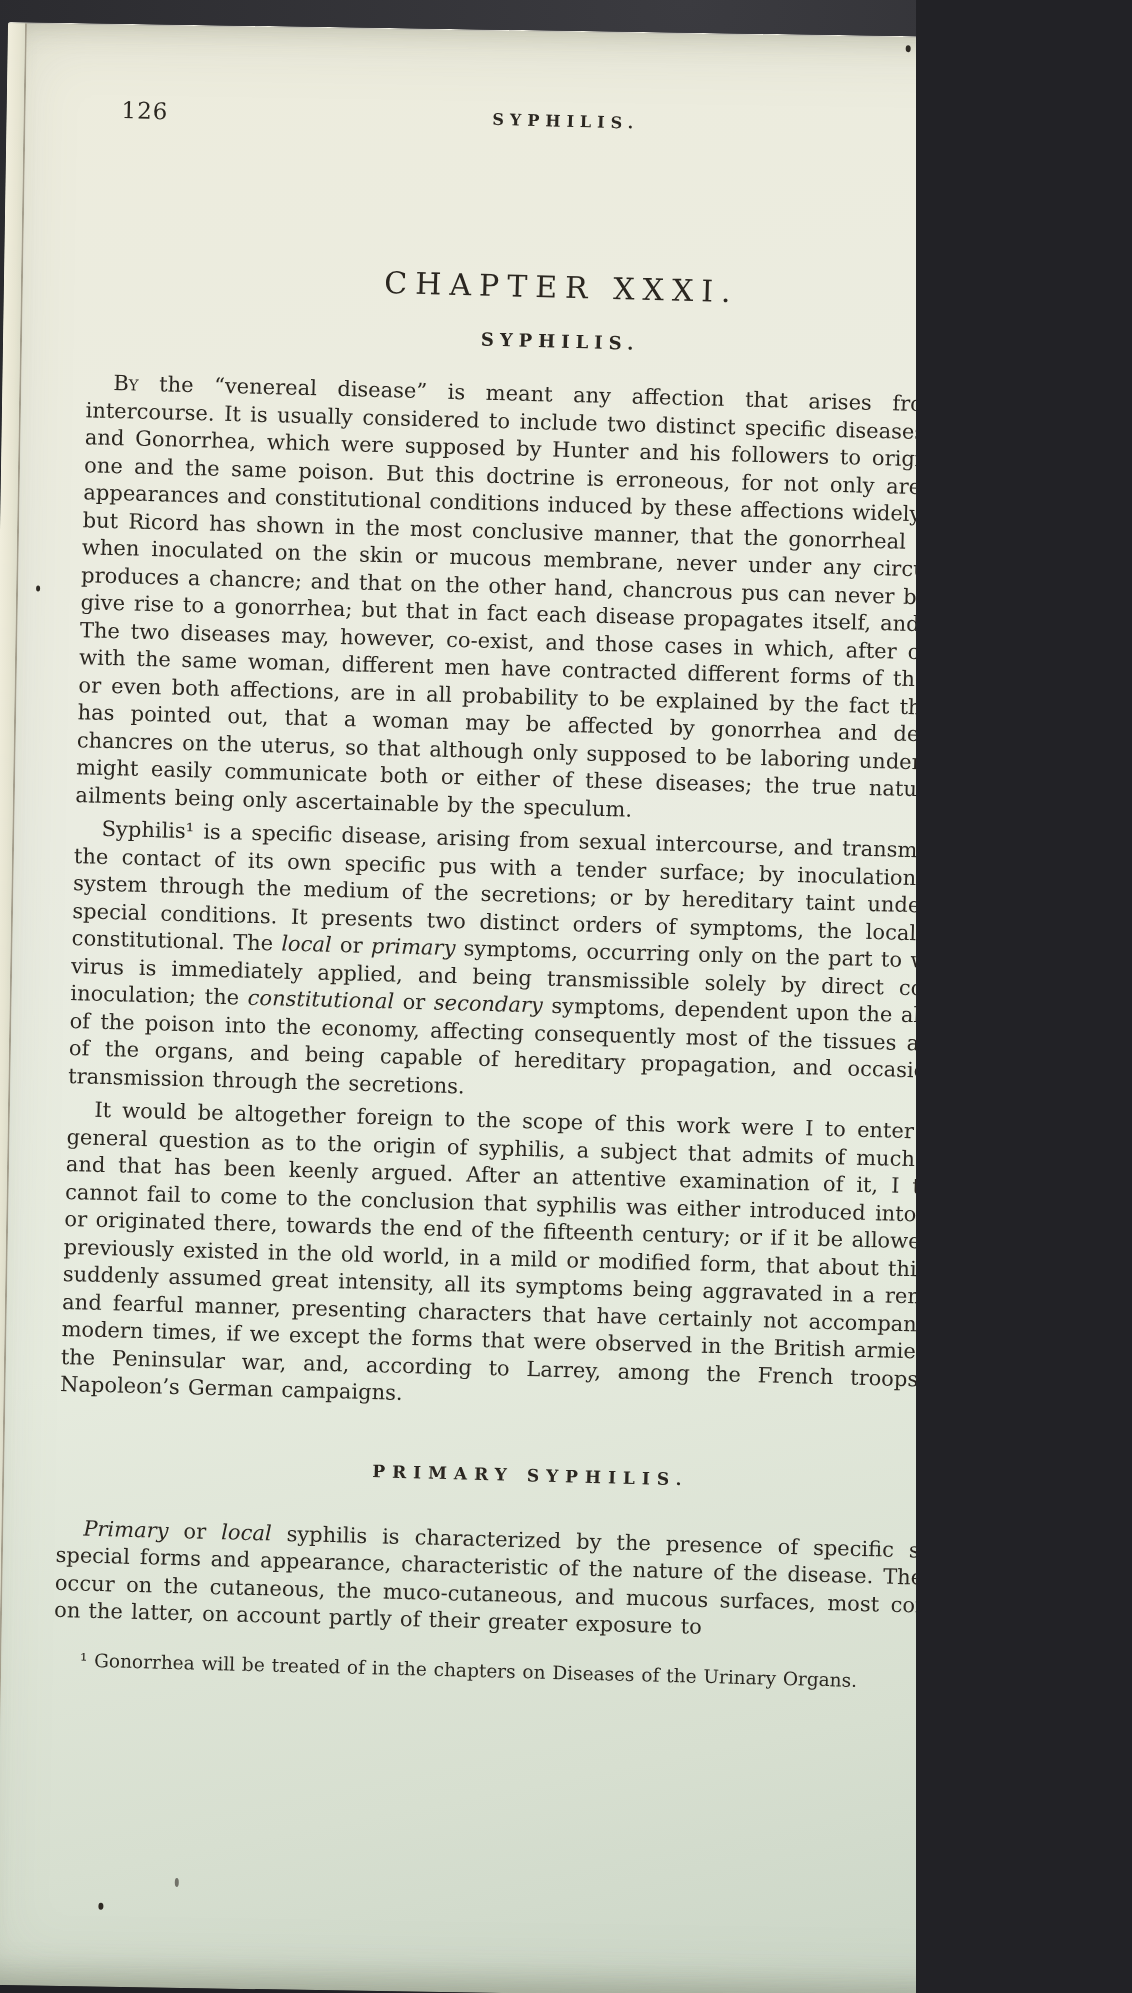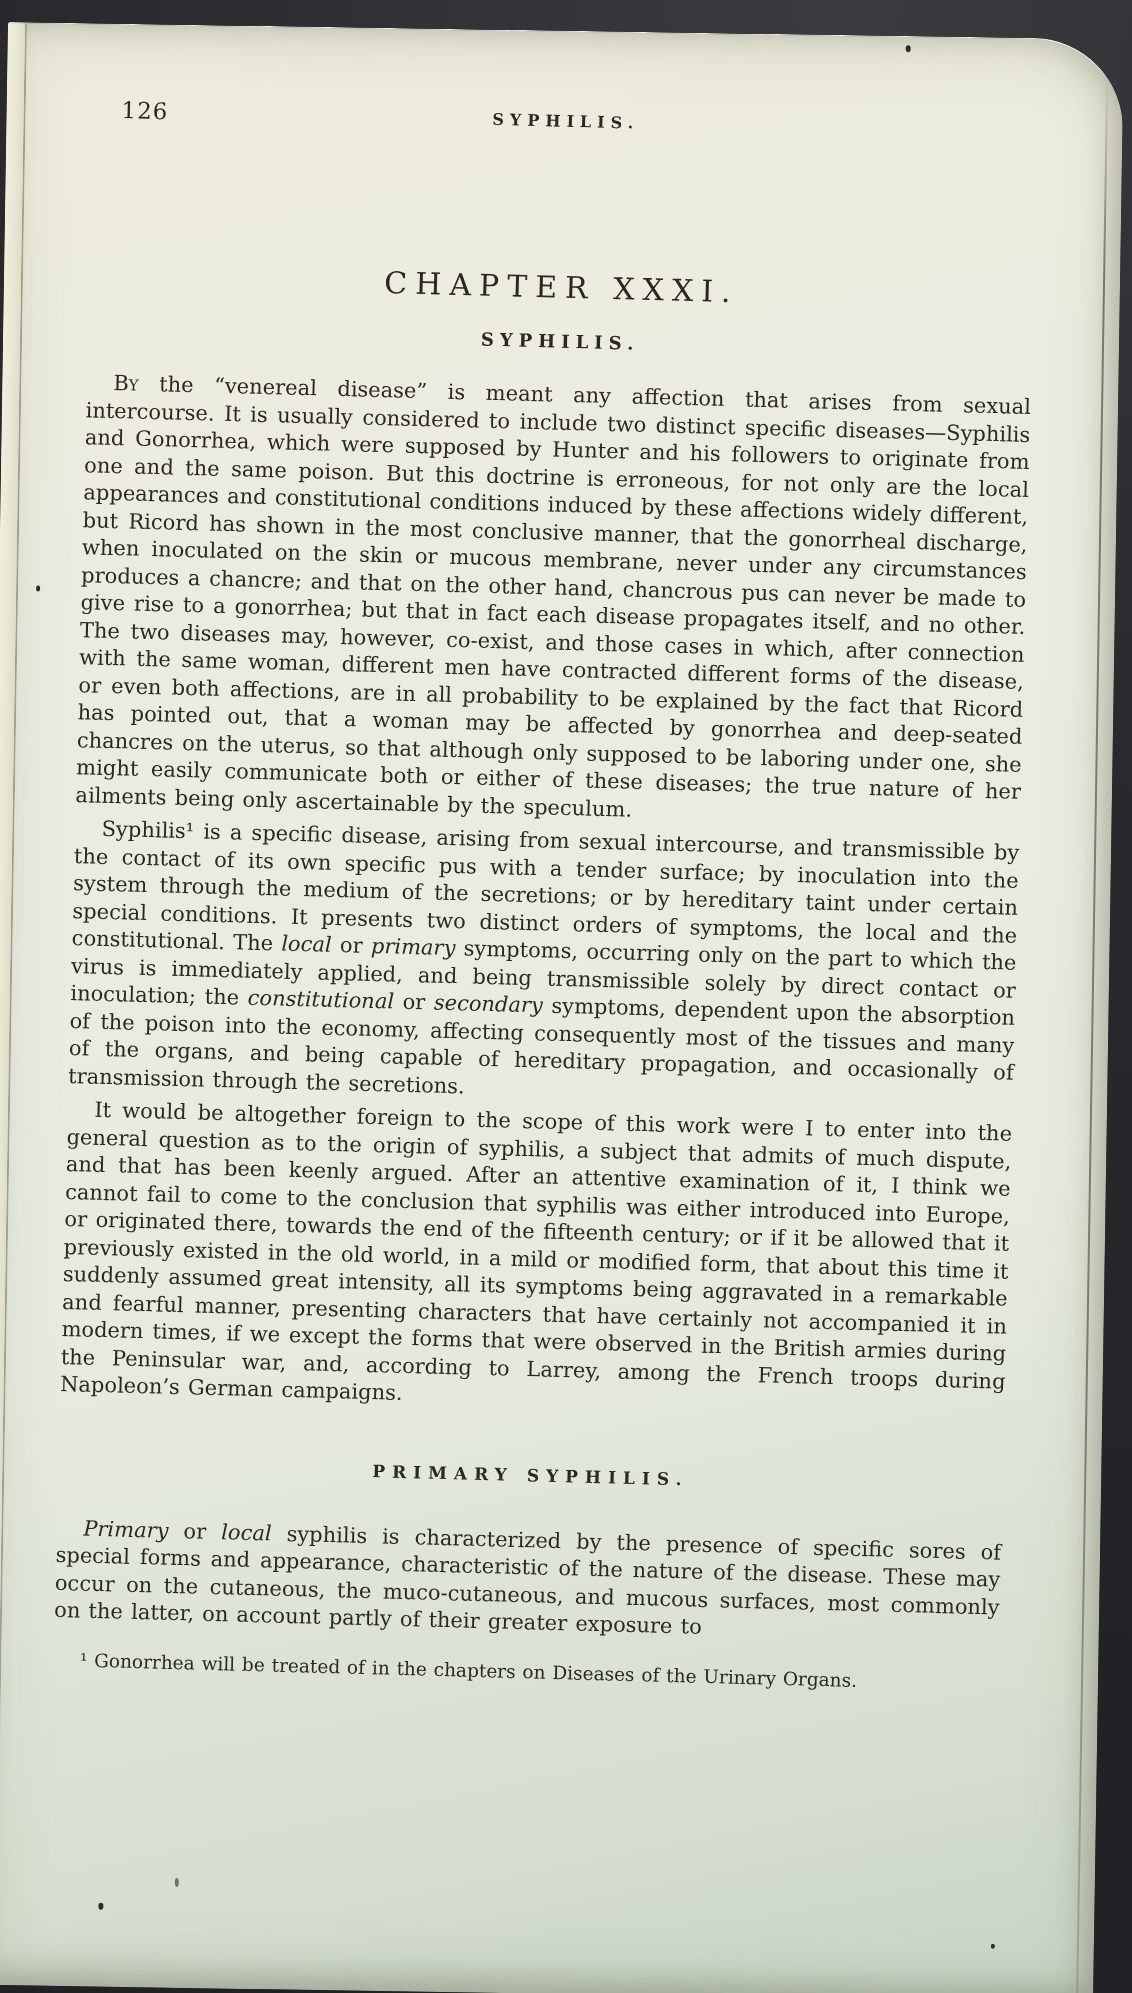--- a/index.html
+++ b/index.html
@@ -3,21 +3,21 @@
 <meta charset="utf-8">
 <style>
   html,body { margin:0; padding:0; }
   body {
     width:1132px; height:1993px;
     font-family:"DejaVu Serif","Liberation Serif",serif;
     background:#222226;
     overflow:hidden;
   }
   .photo {
-    position:relative; width:1132px; height:1993px; overflow:hidden;
+    position:relative; width:916px; height:1993px; overflow:hidden;
     background:radial-gradient(circle at 75% 0%, #3b3b40 0%, #2a2a2e 35%, #222226 80%);
   }
   .paper {
     position:absolute; left:8px; top:22px; width:1116px; height:1962px;
     transform:rotate(0.9deg); transform-origin:top left;
     background:linear-gradient(168deg, #edecdd 0%, #eaece1 38%, #e6ebde 62%, #d7dfd0 85%, #c9d4c5 100%);
     border-radius:3px 90px 5px 3px;
     border-top:1px solid #f5f3e7;
     box-shadow: inset 0 0 70px rgba(125,125,100,0.22), inset -10px 0 30px rgba(95,95,72,0.22), inset 0 -14px 28px rgba(100,110,92,0.25);
   }

